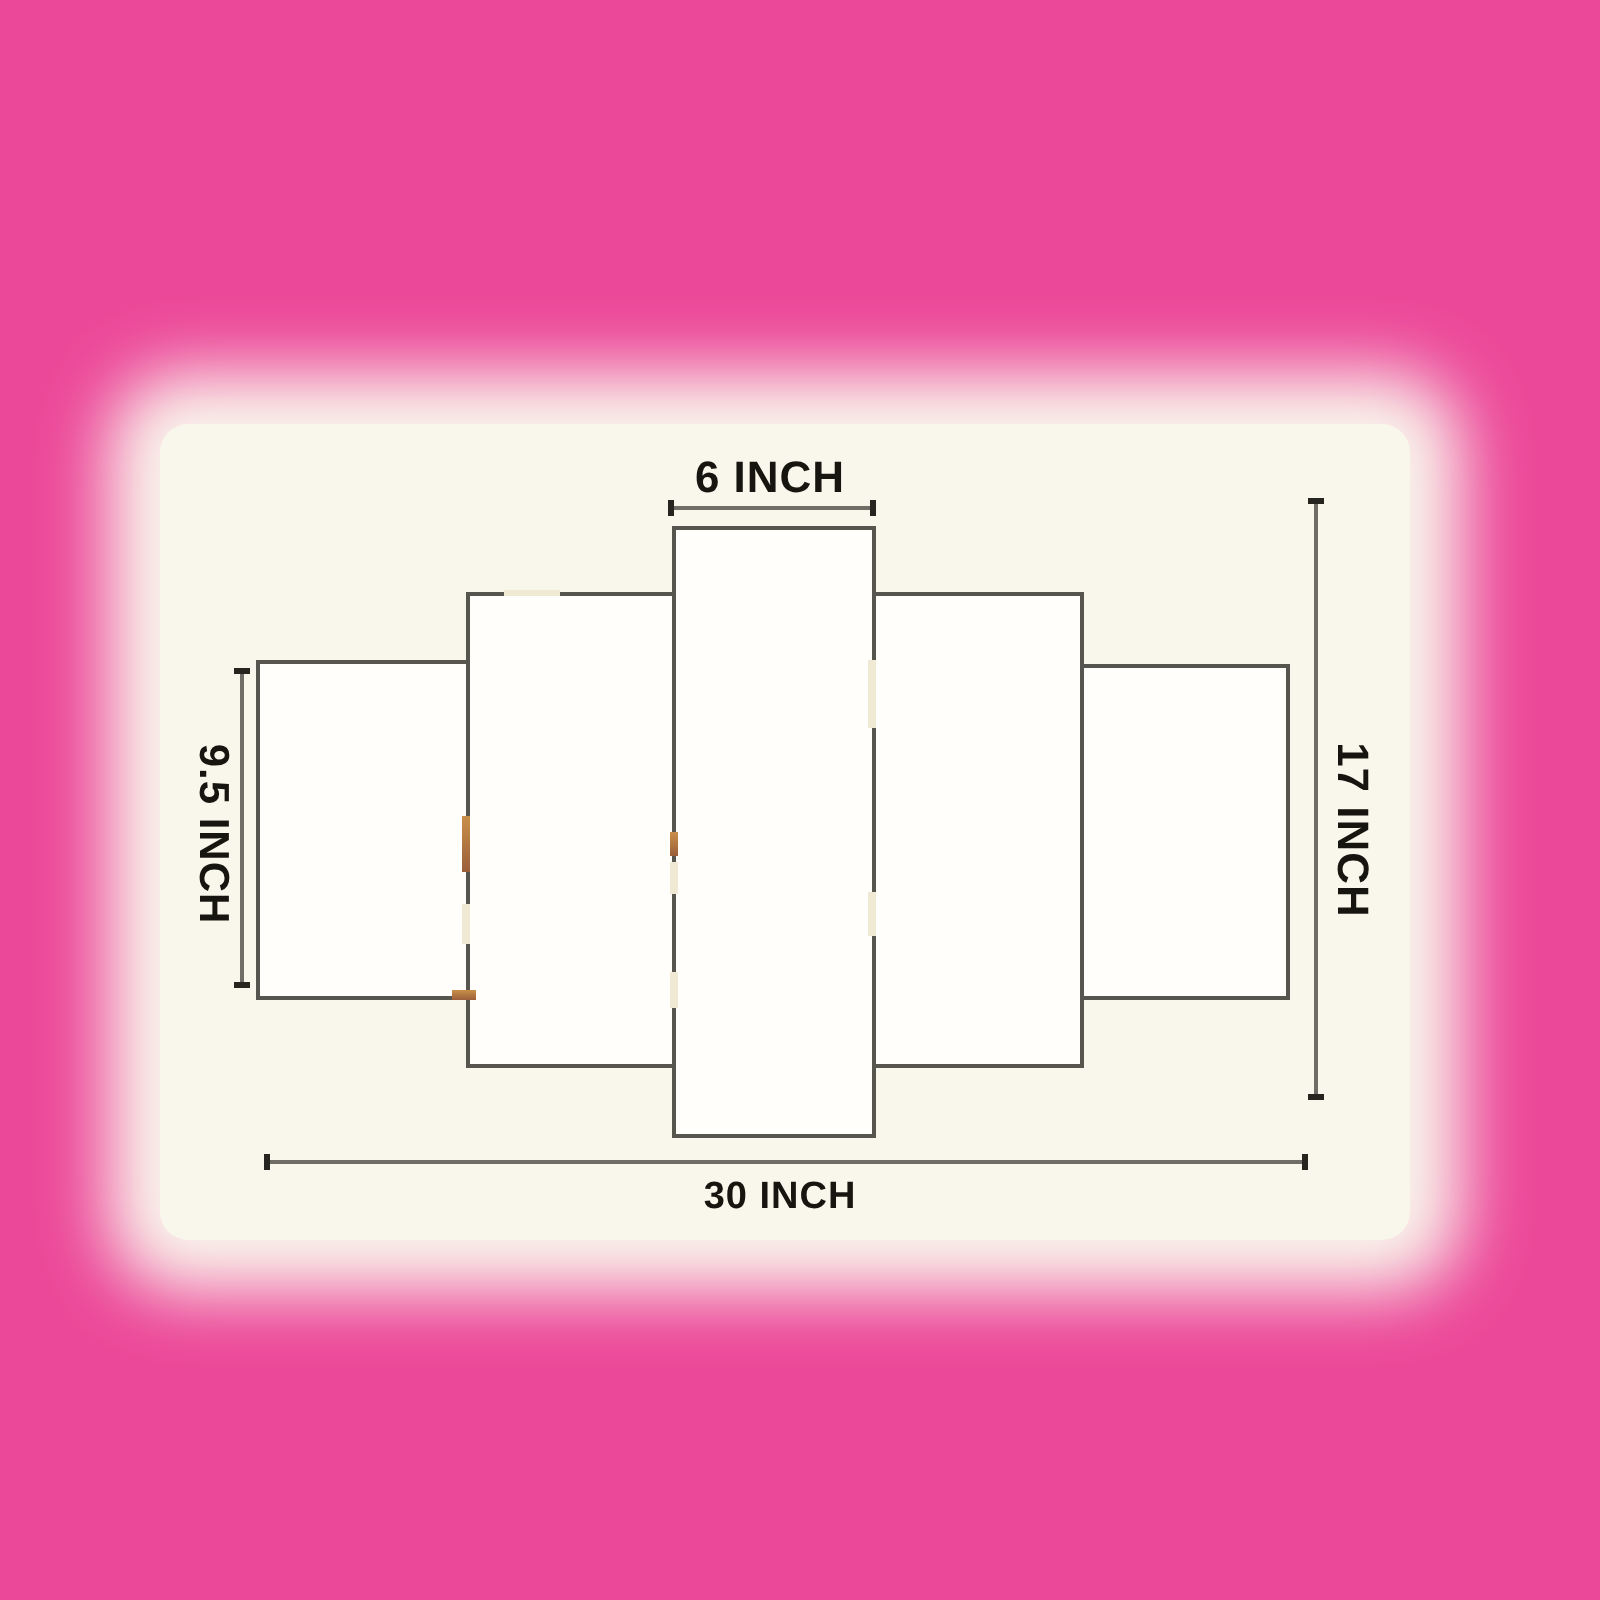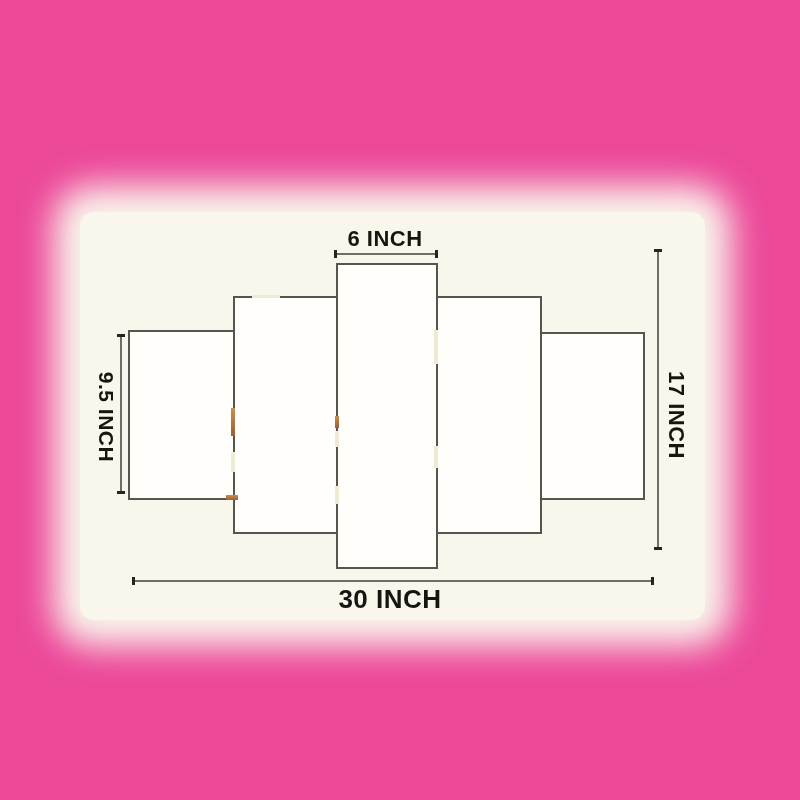--- a/index.html
+++ b/index.html
@@ -76,21 +76,21 @@
   .dim-label {
     position: absolute;
     z-index: 8;
     color: #16150f;
     font-weight: bold;
     letter-spacing: 0.5px;
     white-space: nowrap;
     transform: translate(-50%, -50%);
   }
   .label-top    { left: 385px; top: 239px; font-size: 22px; }
-  .label-bottom { left: 390px; top: 599px; font-size: 26px; }
+  .label-bottom { left: 390px; top: 599px; font-size: 19px; }
   .label-left   { left: 106px; top: 417px; font-size: 21px; transform: translate(-50%,-50%) rotate(90deg); }
   .label-right  { left: 676px; top: 415px; font-size: 22px; transform: translate(-50%,-50%) rotate(90deg); }
 </style>
 </head>
 <body>
 
 <div class="stage">
 
   <div class="backdrop"></div>
 

